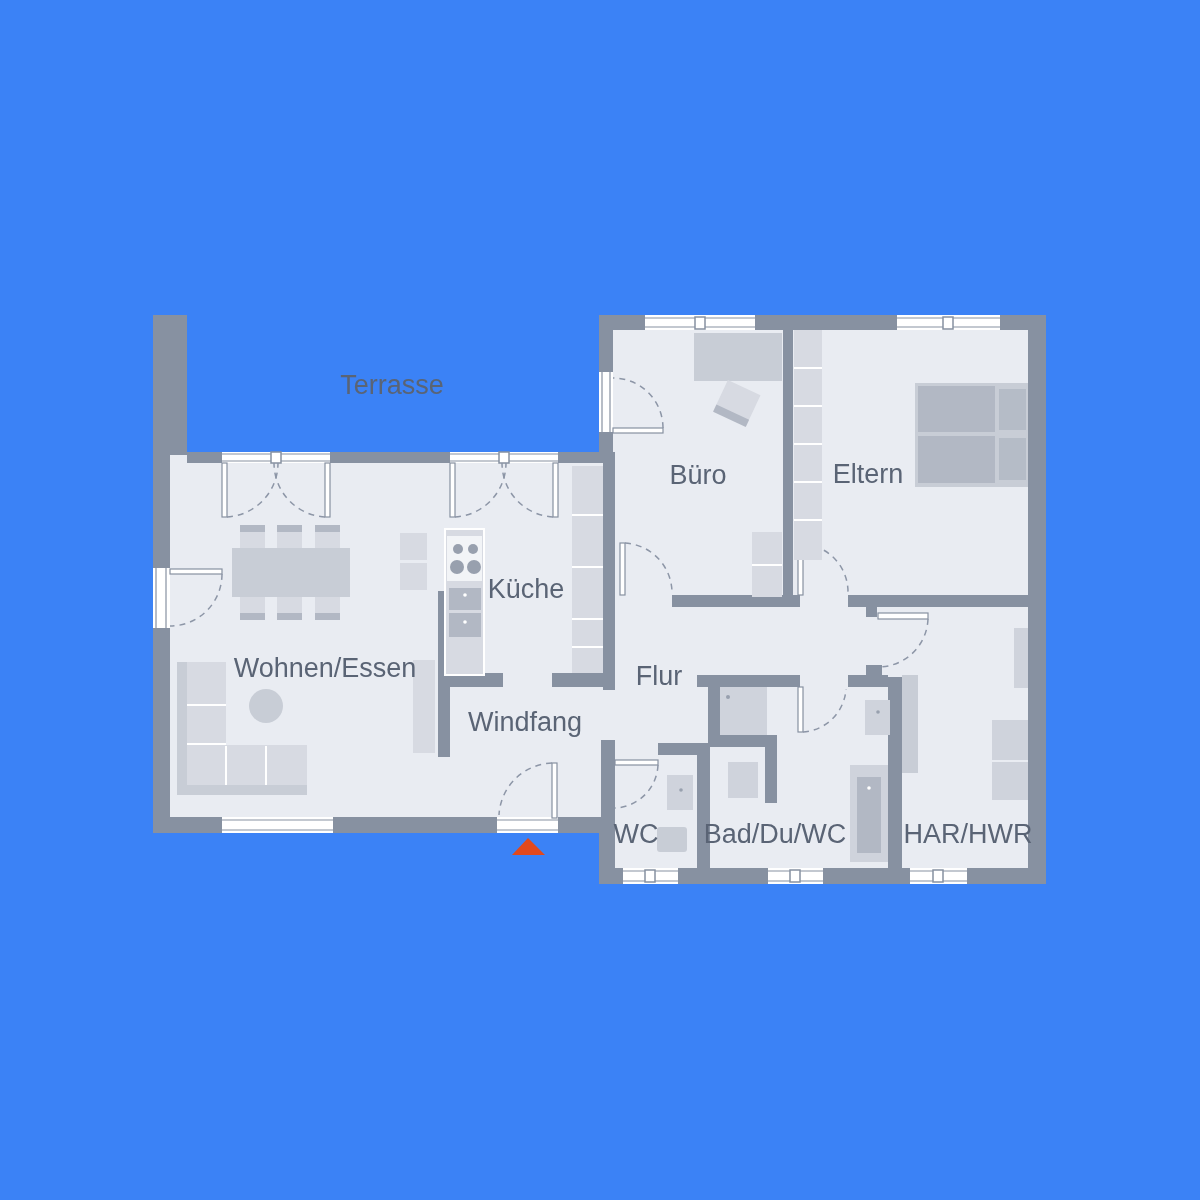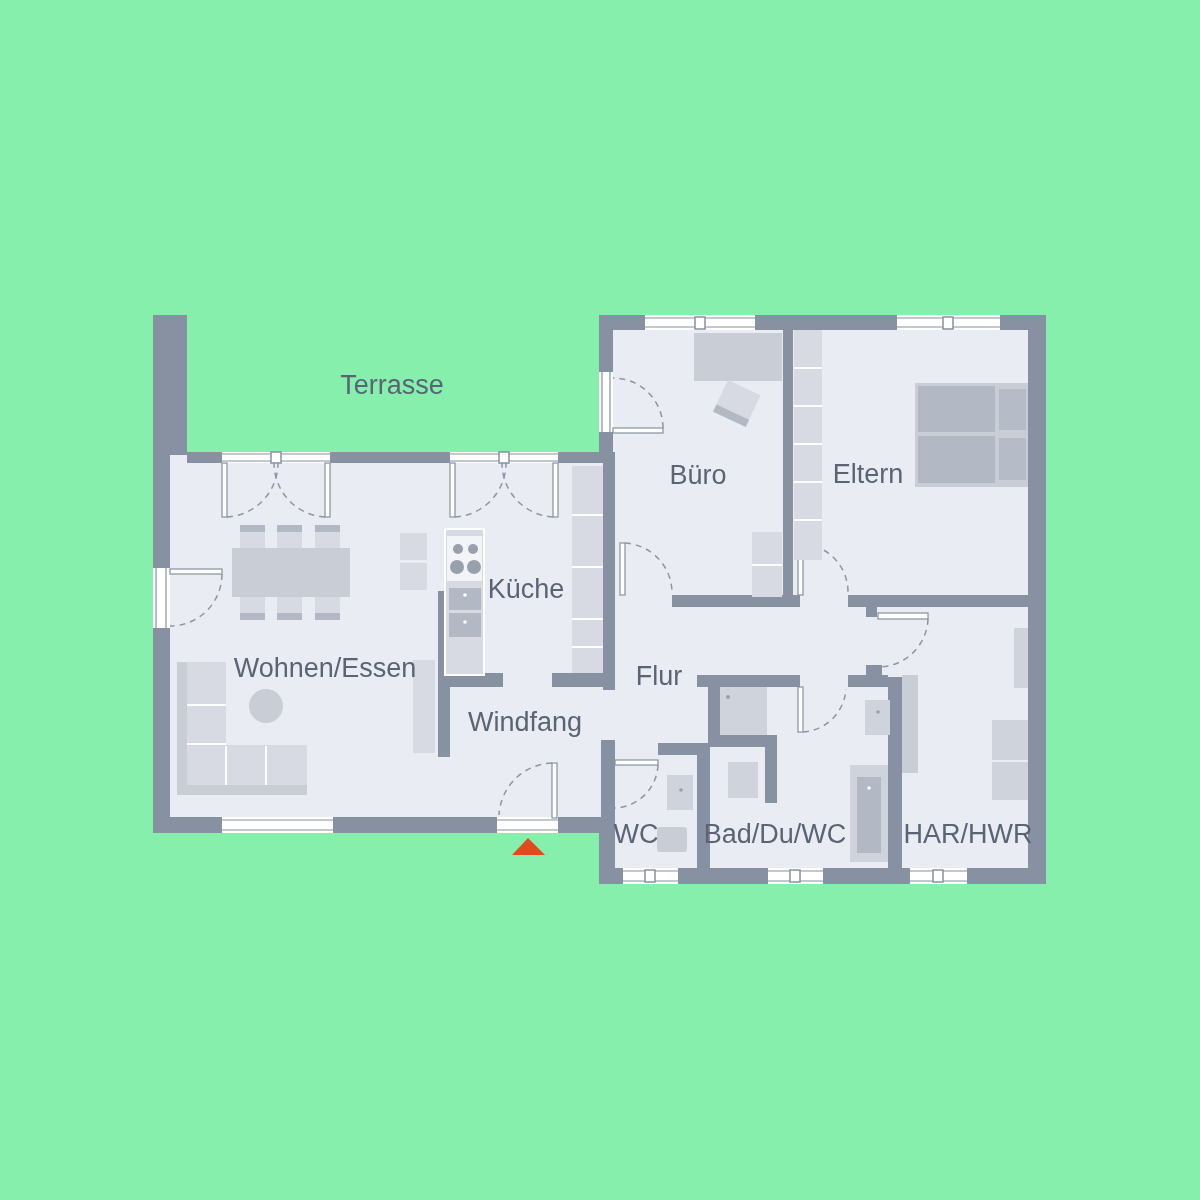--- a/index.html
+++ b/index.html
@@ -1,16 +1,16 @@
 <!DOCTYPE html>
 <html style="--wall: #8791a1; --floor: #e9ecf2; --furn_light: #d7dae2; --furn_mid: #c8cdd6; --furn_dark: #b2b8c4; --fixture: #cfd3dc; --label: #5a6475; --accent: #e2491c; --arc: #8d96a7; --dot: #98a0ae;"><head>
 <meta charset="utf-8">
 <style>
   html,body{margin:0;padding:0;background:#ffffff;}
-  .stage{width:1200px;height:1200px;position:relative;background:#86efac;overflow:hidden;}
+  .stage{width:1200px;height:1200px;position:relative;background:#3b82f6;overflow:hidden;}
   svg{display:block;}
   .wall{fill:var(--wall);}
   .floor{fill:var(--floor);}
   .win{fill:#ffffff;}
   .frame{stroke:var(--wall);stroke-width:1.2;}
   .leaf{fill:#ffffff;stroke:var(--wall);stroke-width:1.2;}
   .arc{fill:none;stroke:var(--arc);stroke-width:1.5;stroke-dasharray:6 5;}
   .f-light{fill:var(--furn_light);}
   .f-mid{fill:var(--furn_mid);}
   .f-dark{fill:var(--furn_dark);}

